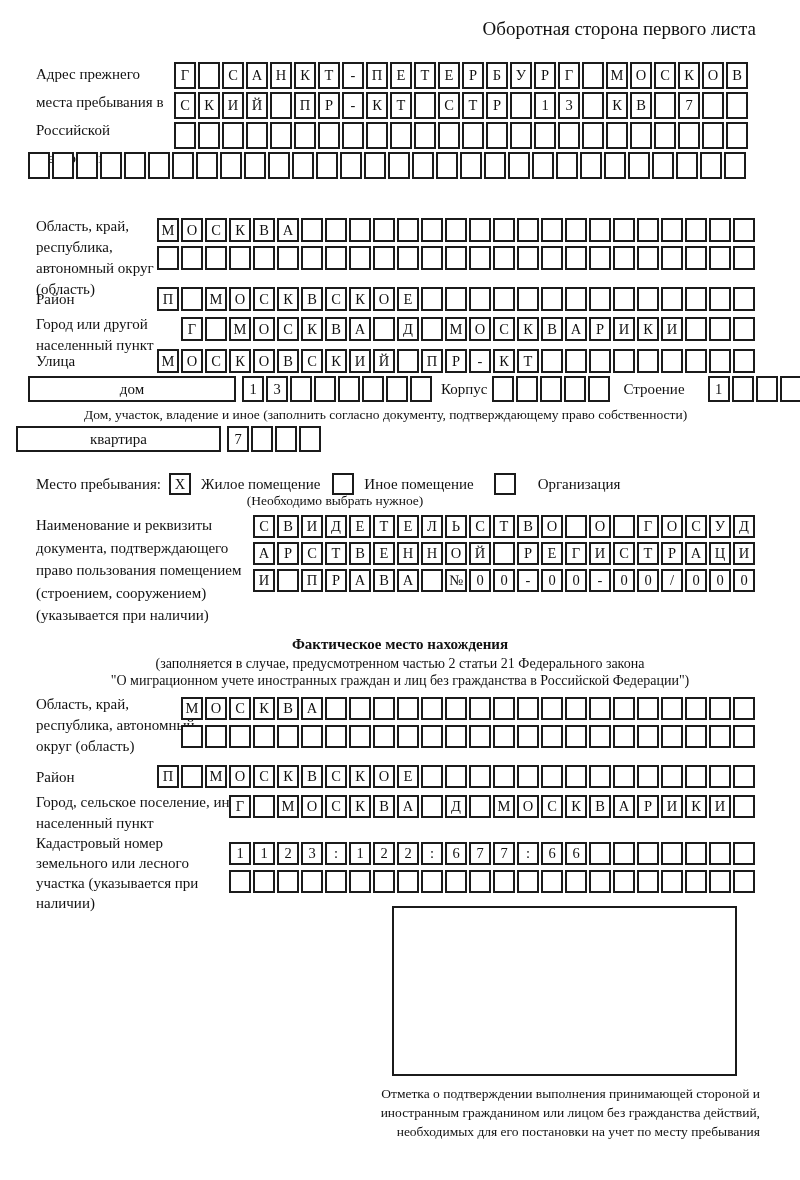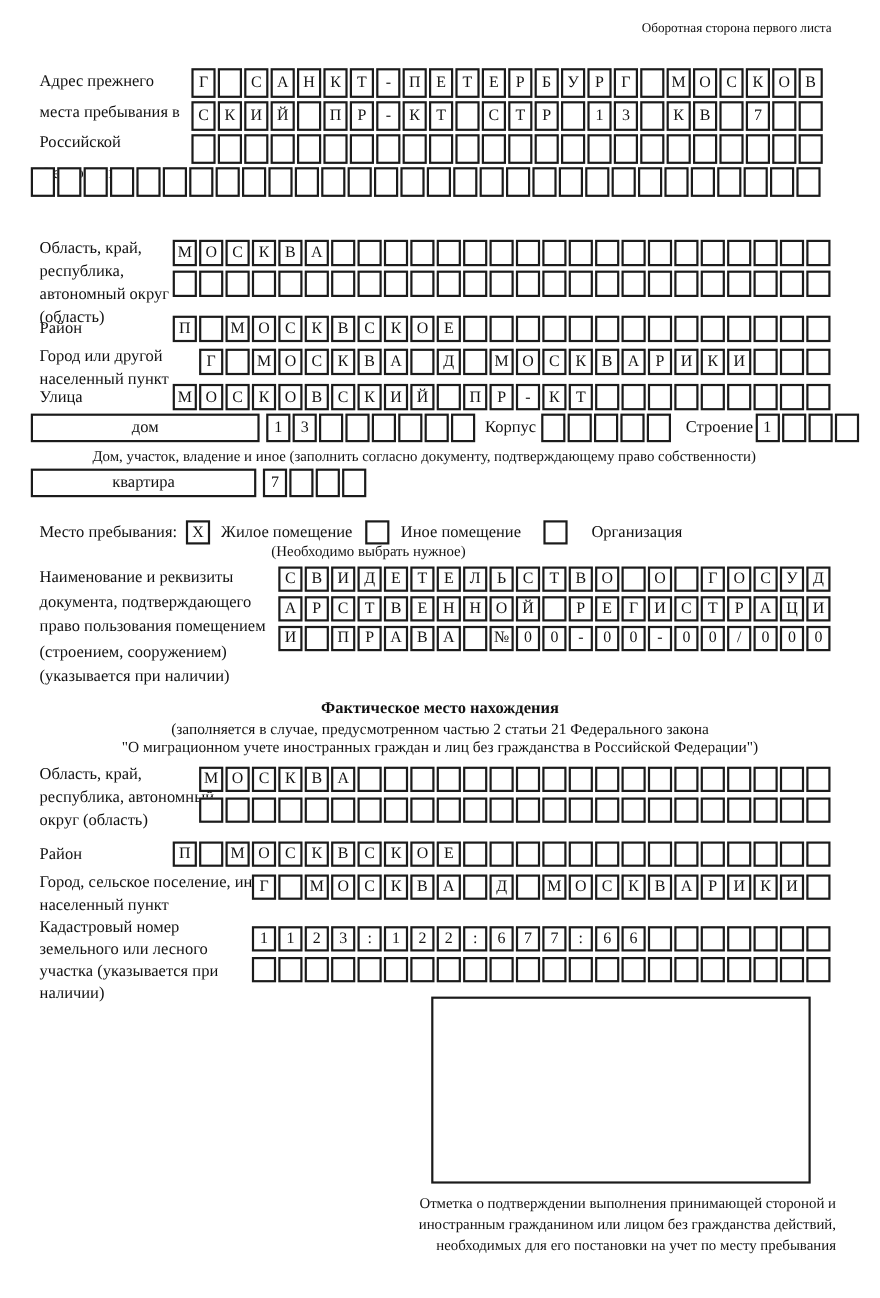--- a/index.html
+++ b/index.html
@@ -24,43 +24,43 @@
   .h26 .cell{height:26px;}
   .h24 .cell{height:24px;}
   .h23 .cell{height:23px;}
   .h22 .cell{height:22px;}
   .widebox{
     box-sizing:border-box;height:26px;border:2px solid #1b1b1b;
     display:flex;align-items:center;justify-content:center;font-size:15px;
   }
   .inline-lbl{font-size:15px;line-height:26px;white-space:nowrap;}
   
-  #hdr-note{position:absolute;top:18px;right:44px;font-size:12px;}
+  #hdr-note{position:absolute;top:18px;right:44px;font-size:19px;}
   #s1-label{top:60px;left:36px;width:140px;line-height:28px;}
   #s1-row1{top:62px;right:52px;}
   #s1-row2{top:92px;right:52px;}
   #s1-row3{top:122px;right:52px;}
   #s1-row4{top:152px;left:28px;}
   #s1-note{top:184px;}
   #s2-title{top:199px;}
   #s2-oblast-label{top:216px;left:36px;width:118px;}
   #s2-oblast-row1{top:218px;right:45px;}
   #s2-oblast-row2{top:246px;right:45px;}
   #s2-raion-label{top:289px;left:36px;}
   #s2-raion-row{top:287px;right:45px;}
   #s2-gorod-label{top:314px;left:36px;width:155px;}
   #s2-gorod-row{top:317px;right:45px;}
   #s2-ulitsa-label{top:351px;left:36px;}
   #s2-ulitsa-row{top:349px;right:45px;}
   #dom-row{position:absolute;top:376px;left:28px;display:flex;align-items:flex-start;}
   #dom-box{width:208px;margin-right:6px;}
   #korpus-lbl{margin-left:9px;margin-right:5px;}
-  #stroenie-lbl{margin-left:13px;margin-right:2px;}
+  #stroenie-lbl{margin-left:13px;margin-right:23px;}
   #dom-caption{top:407px;left:36px;margin-left:48px;}
-  #kvartira-row{position:absolute;top:426px;left:28px;display:flex;align-items:flex-start;}
+  #kvartira-row{position:absolute;top:426px;left:16px;display:flex;align-items:flex-start;}
   #kvartira-box{width:205px;margin-right:6px;}
   #kvartira-caption{top:456px;left:36px;}
   #mesto-row{position:absolute;top:473px;left:36px;display:flex;align-items:flex-end;}
   #mesto-row .inline-lbl{line-height:22px;}
   #mesto-box1{margin-left:8px;margin-right:10px;}
   #mesto-box2{margin-left:12px;margin-right:10px;}
   #mesto-box3{margin-left:20px;margin-right:22px;}
   #mesto-note{top:493px;left:165px;width:340px;text-align:center;}
   #doc-label{top:514px;left:36px;width:218px;line-height:22.5px;}
   #doc-row1{top:515px;right:45px;}

